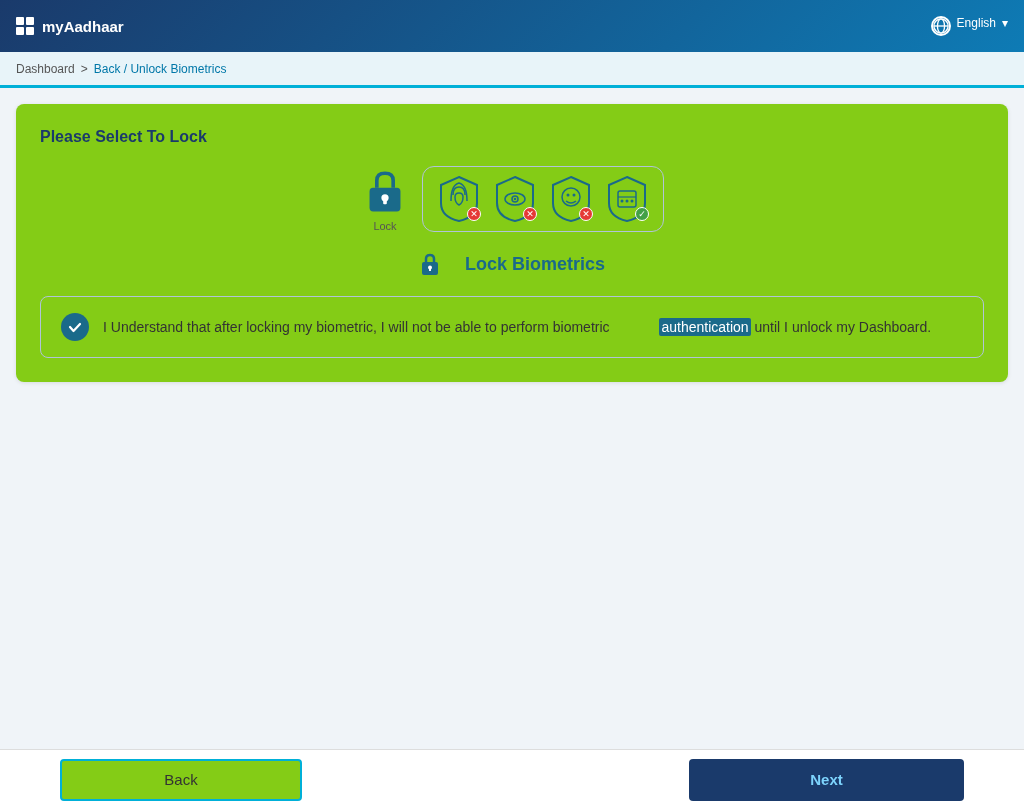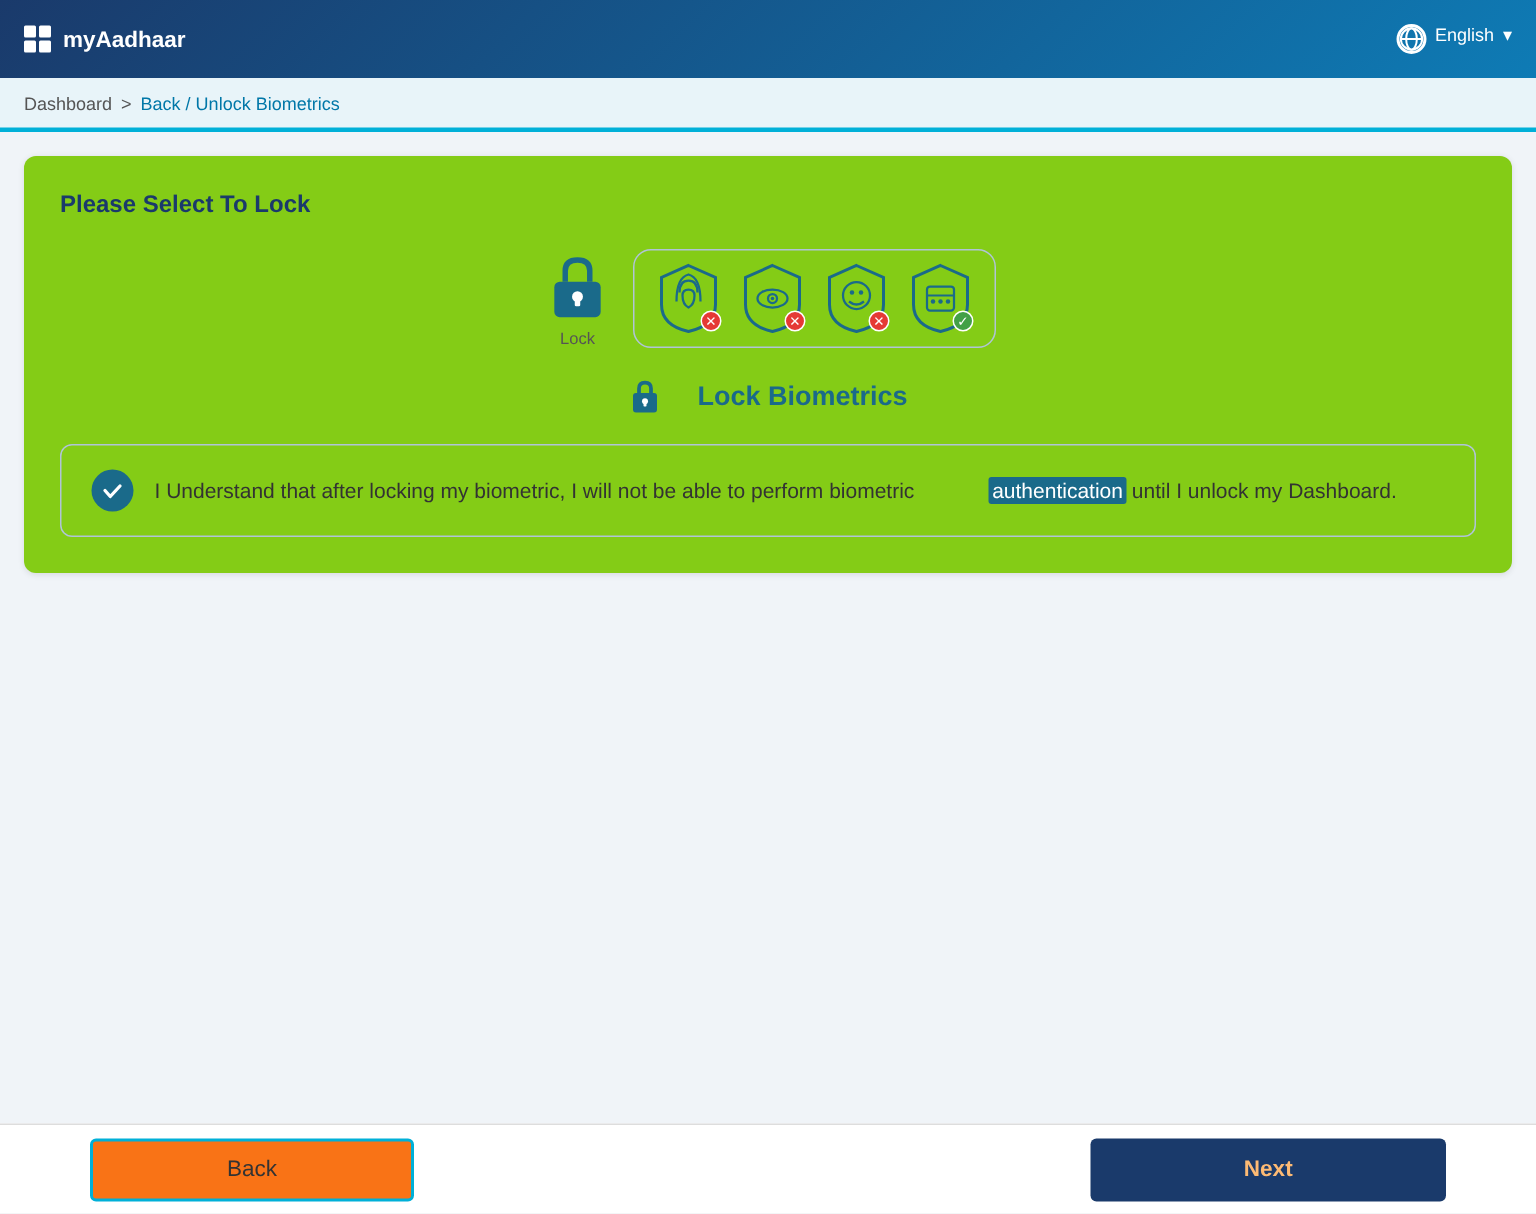--- a/index.html
+++ b/index.html
@@ -229,35 +229,35 @@
       height: 60px;
       background: white;
       border-top: 1px solid #ddd;
       display: flex;
       align-items: center;
       justify-content: space-between;
       padding: 0 60px;
       flex-shrink: 0;
     }
     .btn-back {
-      width: 216px;
+      width: 242px;
       height: 42px;
       border: 2px solid #00b0d8;
-      background: #f97316;
+      background: #84cc16;
       color: #333;
       font-size: 15px;
       border-radius: 4px;
       cursor: pointer;
     }
     .btn-next {
-      width: 237px;
+      width: 275px;
       height: 42px;
       border: none;
       background: #1a3a6b;
-      color: #fdba74;
+      color: #7dd3fc;
       font-size: 15px;
       font-weight: bold;
       border-radius: 4px;
       cursor: pointer;
     }
 
     
     .shield-svg {
       width: 44px;
       height: 48px;

